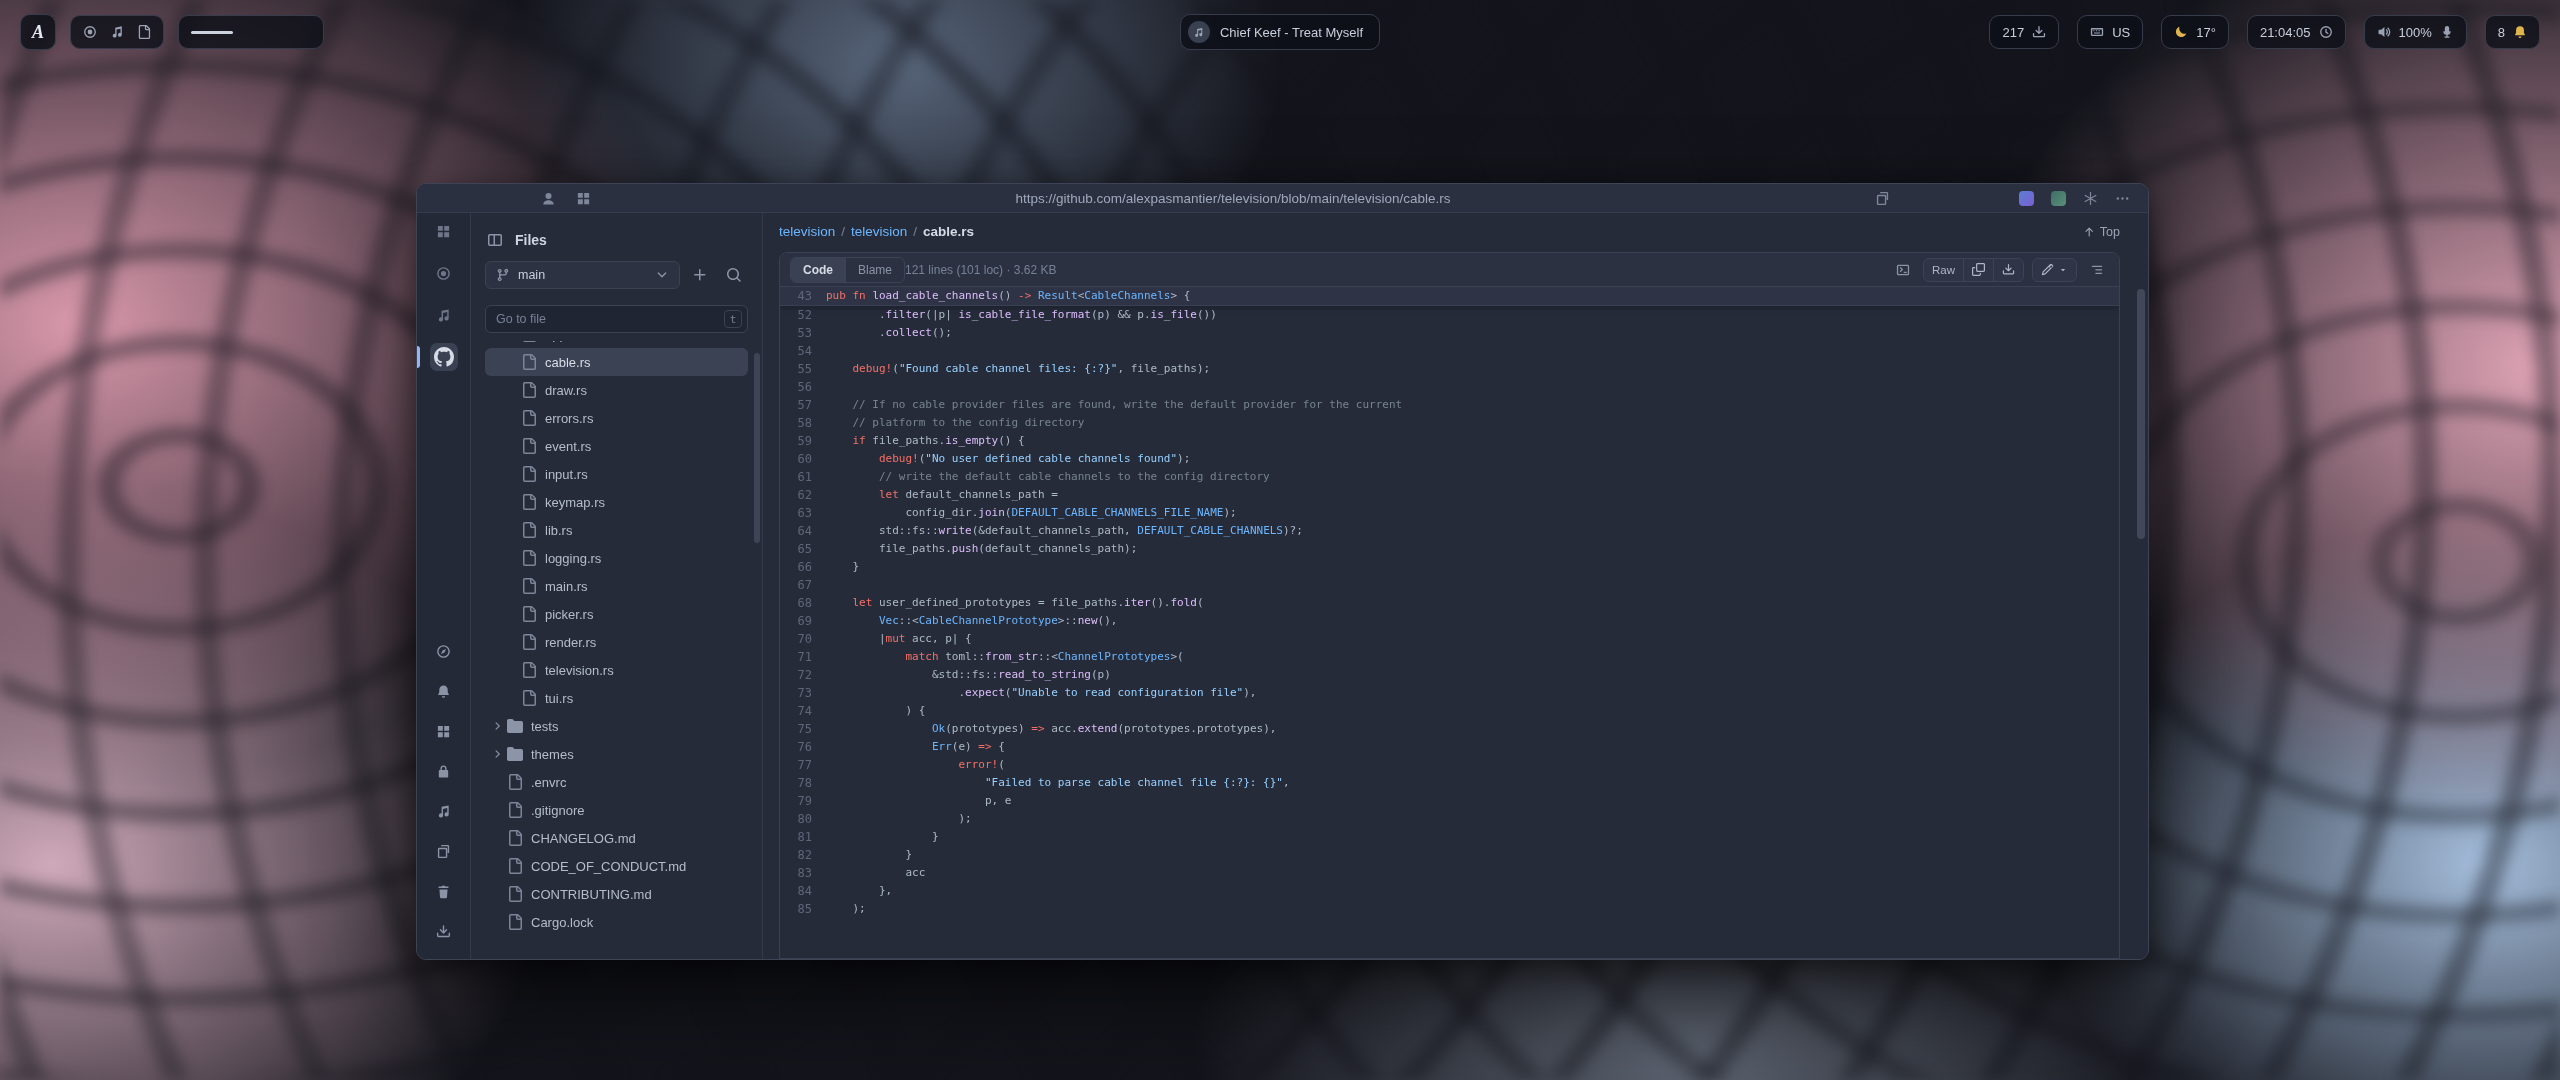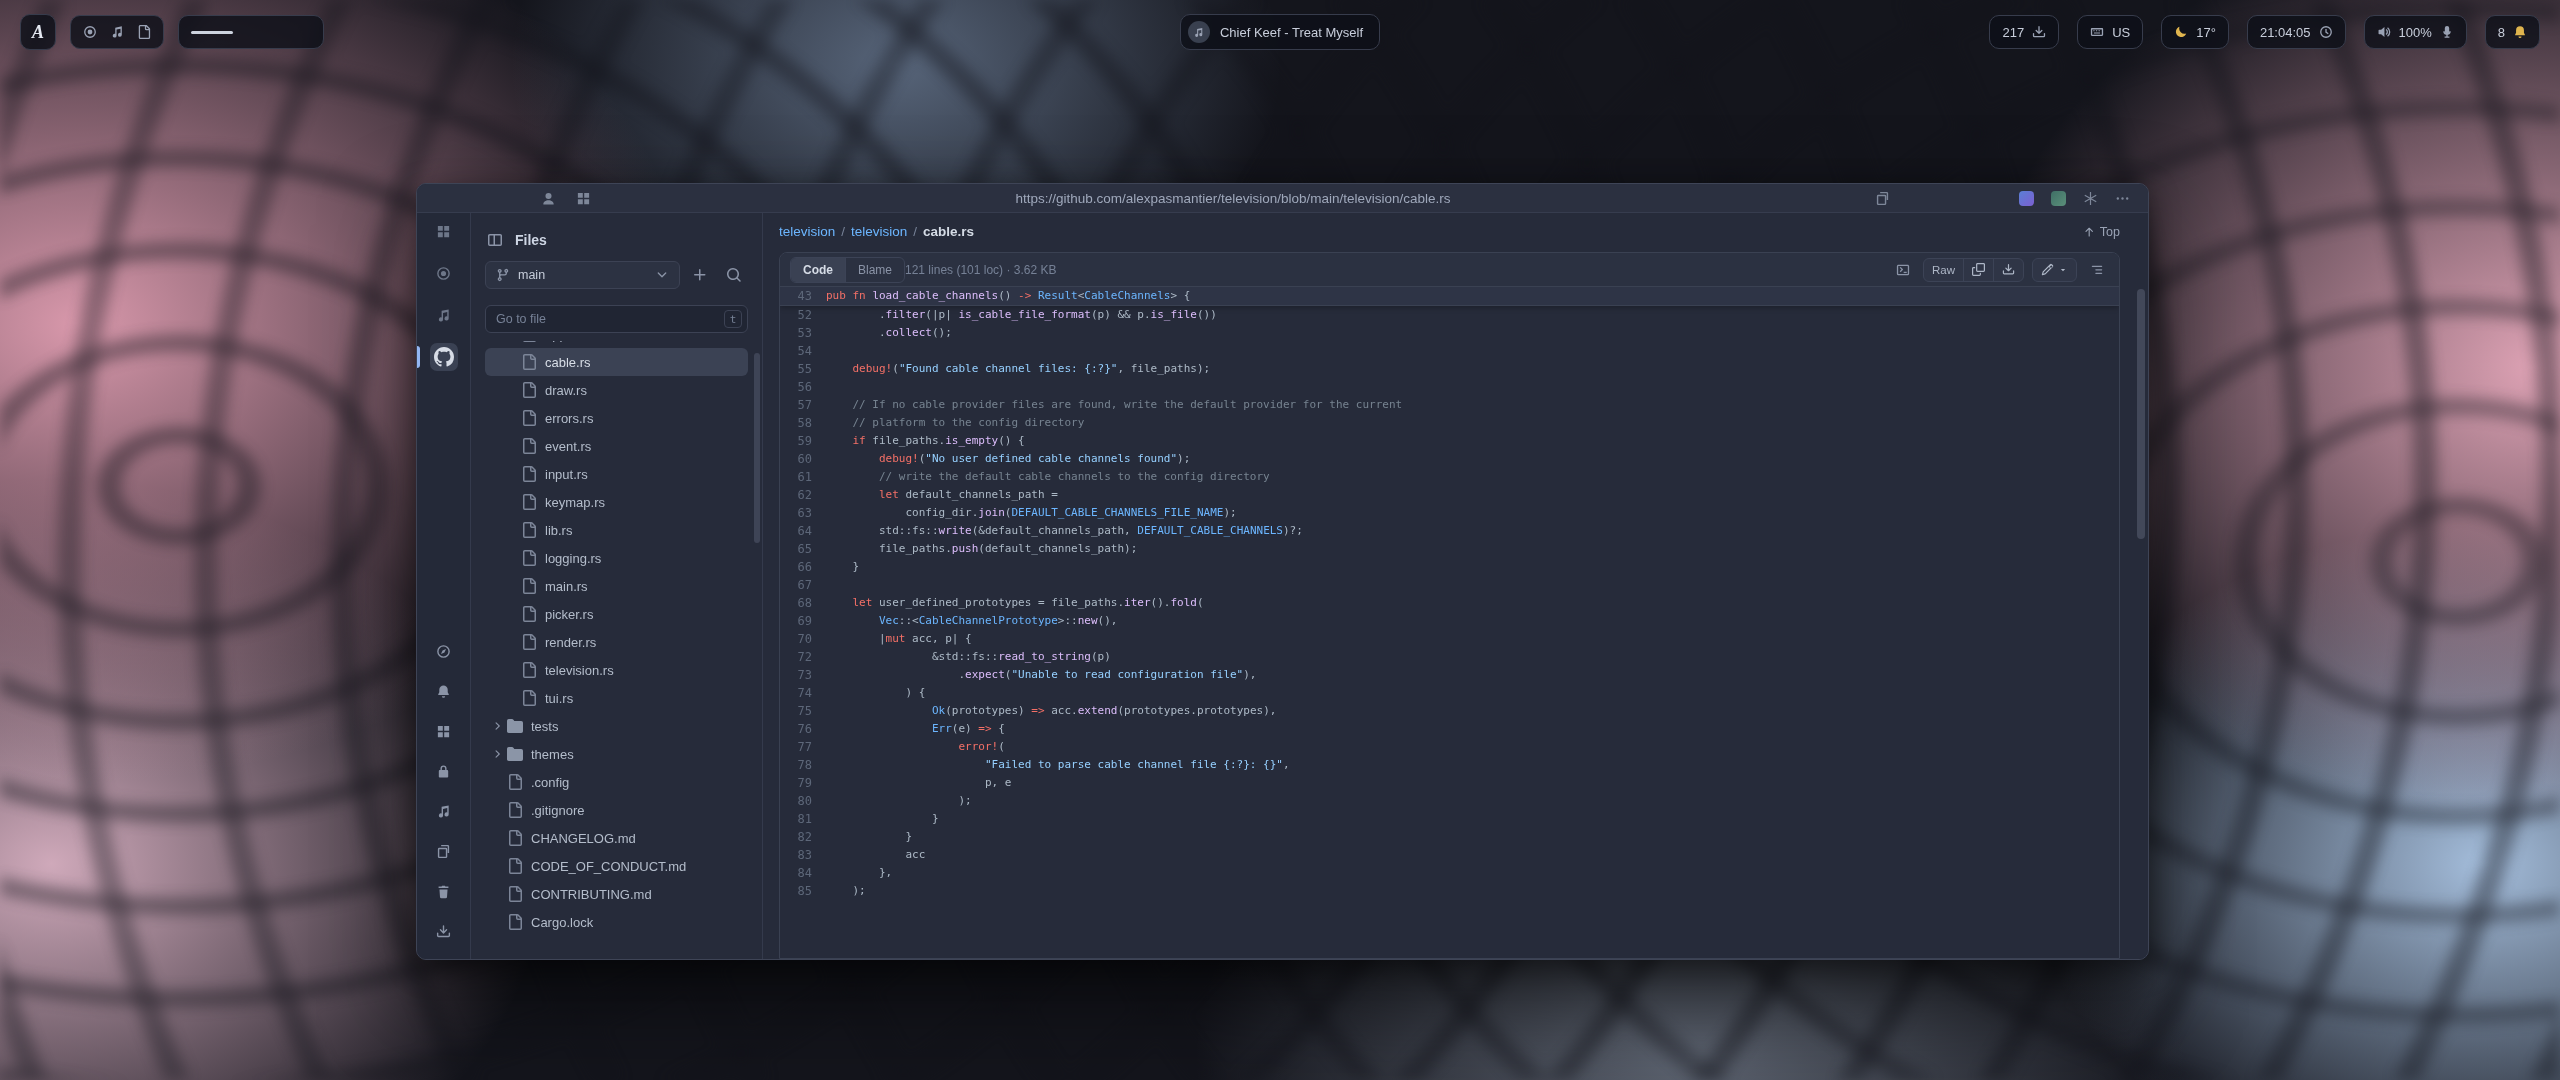--- a/index.html
+++ b/index.html
@@ -580,21 +580,21 @@
               <use href="#i-folder"></use>
             </svg>
             <span class="tree-label">themes</span>
           </div>
           <div class="tree-row">
             <span style="width: 6px; flex: 0 0 auto;"></span>
             <span class="chev-space"></span>
             <svg class="ic file">
               <use href="#i-file"></use>
             </svg>
-            <span class="tree-label">.config</span>
+            <span class="tree-label">.envrc</span>
           </div>
           <div class="tree-row">
             <span style="width: 6px; flex: 0 0 auto;"></span>
             <span class="chev-space"></span>
             <svg class="ic file">
               <use href="#i-file"></use>
             </svg>
             <span class="tree-label">.gitignore</span>
           </div>
           <div class="tree-row">
@@ -711,20 +711,21 @@
               <div class="code-row"><span class="ln">61</span><span class="cl"><span class="tk-c">        // write the default cable channels to the config directory</span></span></div>
               <div class="code-row"><span class="ln">62</span><span class="cl"><span class="tk-p">        </span><span class="tk-k">let</span><span class="tk-p"> default_channels_path =</span></span></div>
               <div class="code-row"><span class="ln">63</span><span class="cl"><span class="tk-p">            config_dir.</span><span class="tk-f">join</span><span class="tk-p">(</span><span class="tk-t">DEFAULT_CABLE_CHANNELS_FILE_NAME</span><span class="tk-p">);</span></span></div>
               <div class="code-row"><span class="ln">64</span><span class="cl"><span class="tk-p">        std::fs::</span><span class="tk-f">write</span><span class="tk-p">(&amp;default_channels_path, </span><span class="tk-t">DEFAULT_CABLE_CHANNELS</span><span class="tk-p">)?;</span></span></div>
               <div class="code-row"><span class="ln">65</span><span class="cl"><span class="tk-p">        file_paths.</span><span class="tk-f">push</span><span class="tk-p">(default_channels_path);</span></span></div>
               <div class="code-row"><span class="ln">66</span><span class="cl"><span class="tk-p">    }</span></span></div>
               <div class="code-row"><span class="ln">67</span><span class="cl"></span></div>
               <div class="code-row"><span class="ln">68</span><span class="cl"><span class="tk-p">    </span><span class="tk-k">let</span><span class="tk-p"> user_defined_prototypes = file_paths.</span><span class="tk-f">iter</span><span class="tk-p">().</span><span class="tk-f">fold</span><span class="tk-p">(</span></span></div>
               <div class="code-row"><span class="ln">69</span><span class="cl"><span class="tk-p">        </span><span class="tk-t">Vec</span><span class="tk-p">::&lt;</span><span class="tk-t">CableChannelPrototype</span><span class="tk-p">&gt;::</span><span class="tk-f">new</span><span class="tk-p">(),</span></span></div>
               <div class="code-row"><span class="ln">70</span><span class="cl"><span class="tk-p">        |</span><span class="tk-k">mut</span><span class="tk-p"> acc, p| {</span></span></div>
+              <div class="code-row"><span class="ln">71</span><span class="cl"><span class="tk-p">            </span><span class="tk-k">match</span><span class="tk-p"> toml::</span><span class="tk-f">from_str</span><span class="tk-p">::&lt;</span><span class="tk-t">ChannelPrototypes</span><span class="tk-p">&gt;(</span></span></div>
               <div class="code-row"><span class="ln">72</span><span class="cl"><span class="tk-p">                &amp;std::fs::</span><span class="tk-f">read_to_string</span><span class="tk-p">(p)</span></span></div>
               <div class="code-row"><span class="ln">73</span><span class="cl"><span class="tk-p">                    .</span><span class="tk-f">expect</span><span class="tk-p">(</span><span class="tk-s">"Unable to read configuration file"</span><span class="tk-p">),</span></span></div>
               <div class="code-row"><span class="ln">74</span><span class="cl"><span class="tk-p">            ) {</span></span></div>
               <div class="code-row"><span class="ln">75</span><span class="cl"><span class="tk-p">                </span><span class="tk-t">Ok</span><span class="tk-p">(prototypes) </span><span class="tk-k">=&gt;</span><span class="tk-p"> acc.</span><span class="tk-f">extend</span><span class="tk-p">(prototypes.prototypes),</span></span></div>
               <div class="code-row"><span class="ln">76</span><span class="cl"><span class="tk-p">                </span><span class="tk-t">Err</span><span class="tk-p">(e) </span><span class="tk-k">=&gt;</span><span class="tk-p"> {</span></span></div>
               <div class="code-row"><span class="ln">77</span><span class="cl"><span class="tk-p">                    </span><span class="tk-m">error!</span><span class="tk-p">(</span></span></div>
               <div class="code-row"><span class="ln">78</span><span class="cl"><span class="tk-p">                        </span><span class="tk-s">"Failed to parse cable channel file {:?}: {}"</span><span class="tk-p">,</span></span></div>
               <div class="code-row"><span class="ln">79</span><span class="cl"><span class="tk-p">                        p, e</span></span></div>
               <div class="code-row"><span class="ln">80</span><span class="cl"><span class="tk-p">                    );</span></span></div>
               <div class="code-row"><span class="ln">81</span><span class="cl"><span class="tk-p">                }</span></span></div>

